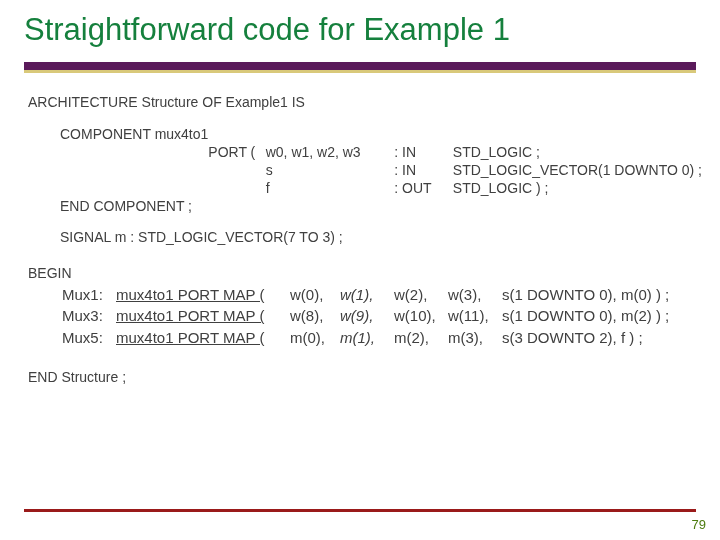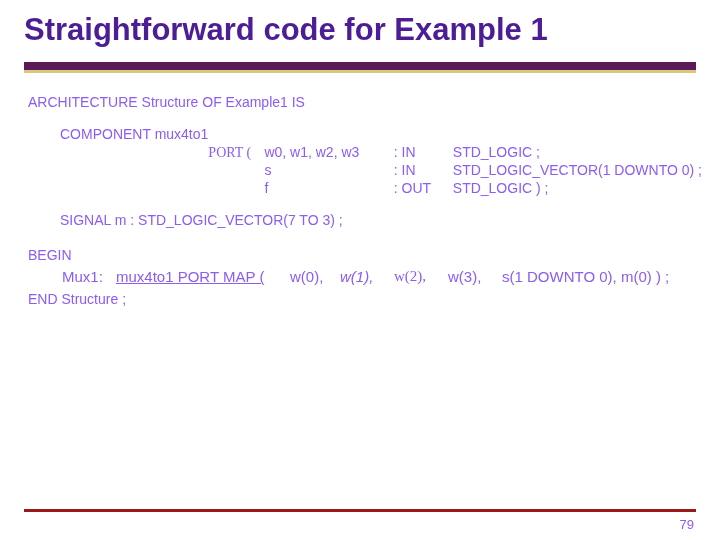--- a/index.html
+++ b/index.html
@@ -17,22 +17,22 @@
     height: 540px;
     position: relative;
     box-sizing: border-box;
   }
   .title {
     position: absolute;
     top: 12px;
     left: 24px;
     right: 28px;
     font-size: 31px;
-    font-weight: bold;
-    color: #4c1d95;
+    font-weight: normal;
+    color: #15803d;
     letter-spacing: 0px;
   }
   .rule-dark {
     position: absolute;
     top: 62px;
     left: 24px;
     width: 672px;
     height: 8px;
     background: #5a1a5a; 
   }
@@ -43,73 +43,73 @@
     width: 672px;
     height: 3px;
     background: #d9c97a; 
   }
   .body {
     position: absolute;
     top: 94px;
     left: 28px;
     right: 18px;
     font-size: 14px;
-    color: #8b5cf6;
+    color: #404040;
     line-height: 1.28;
   }
   .arch-line { margin-bottom: 14px; }
   .indent1 { padding-left: 32px; }
   .tbl {
     border-collapse: collapse;
     font-size: 14px;
   }
   .tbl td {
     padding: 0 0;
     vertical-align: top;
     white-space: nowrap;
   }
   .w-label  { width: 98px; }
-  .w-port   { width: 64px; font-family: Liberation Serif, serif; }
+  .w-port   { width: 64px; }
   .w-sig    { width: 150px; }
   .w-dir    { width: 72px; }
   .w-type   { }
 
   .sig-line { margin-top: 14px; margin-bottom: 14px; }
 
   .tbl2 td {
     padding: 0 0;
     vertical-align: top;
     white-space: nowrap;
     font-size: 15px;
   }
   .c-lab   { width: 52px; }
   .c-inst  { width: 172px; text-decoration: underline; }
   .c-a     { width: 48px; }
   .c-b     { width: 52px; font-style: italic; }
-  .c-c     { width: 52px; font-family: Liberation Serif, serif; }
+  .c-c     { width: 52px; }
   .c-d     { width: 52px; }
   .c-e     { }
 
   .begin-line { margin-top: 18px; }
-  .end-line { margin-top: 2px; }
+  .end-line { margin-top: 20px; }
 
   .bottom-rule {
     position: absolute;
     left: 24px;
     width: 672px;
     bottom: 28px;
     height: 3px;
     background: #9a1a1a;
   }
   .pagenum {
     position: absolute;
-    right: 26px;
+    right: 14px;
     bottom: 8px;
     font-size: 13px;
-    color: #8b5cf6;
+    color: #4d7c0f;
   }
 </style>
 </head>
 <body>
 
 <div class="slide">
   <div class="title">Straightforward code for Example 1</div>
   <div class="rule-dark"></div>
   <div class="rule-light"></div>
 
@@ -143,38 +143,57 @@
         </tr>
         <tr>
           <td></td>
               <td></td>
           <td class="w-sig">f</td>
           <td class="w-dir">: OUT</td>
           <td class="w-type">STD_LOGIC ) ;</td>
         </tr>
       </tbody>
         </table>
+      <div>END COMPONENT ;</div>
     </div>
 
     <div class="indent1 sig-line">SIGNAL m : STD_LOGIC_VECTOR(7 TO 3) ;</div>
 
     <div class="begin-line">BEGIN</div>
 
     <div class="indent1">
       <table class="tbl2">
         <tbody>
             <tr>
           <td class="c-lab">Mux1:</td>
           <td class="c-inst">mux4to1 PORT MAP (</td>
           <td class="c-a">w(0),</td>
           <td class="c-b">w(1),</td>
           <td class="c-c">w(2),</td>
           <td class="c-d">w(3),</td>
           <td class="c-e">s(1 DOWNTO 0), m(0) ) ;</td>
         </tr>
+        <tr>
+          <td class="c-lab">Mux3:</td>
+          <td class="c-inst">mux4to1 PORT MAP (</td>
+          <td class="c-a">w(8),</td>
+          <td class="c-b">w(9),</td>
+          <td class="c-c">w(10),</td>
+          <td class="c-d">w(11),</td>
+          <td class="c-e">s(1 DOWNTO 0), m(2) ) ;</td>
+        </tr>
+        <tr>
+          <td class="c-lab">Mux5:</td>
+          <td class="c-inst">mux4to1 PORT MAP (</td>
+          <td class="c-a">m(0),</td>
+          <td class="c-b">m(1),</td>
+          <td class="c-c">m(2),</td>
+          <td class="c-d">m(3),</td>
+          <td class="c-e"> s(3 DOWNTO 2),   f   ) ;</td>
+        </tr>
       </tbody>
         </table>
     </div>
 
     <div class="end-line">END Structure ;</div>
   </div>
 
   <div class="bottom-rule"></div>
   <div class="pagenum">79</div>
 </div>

